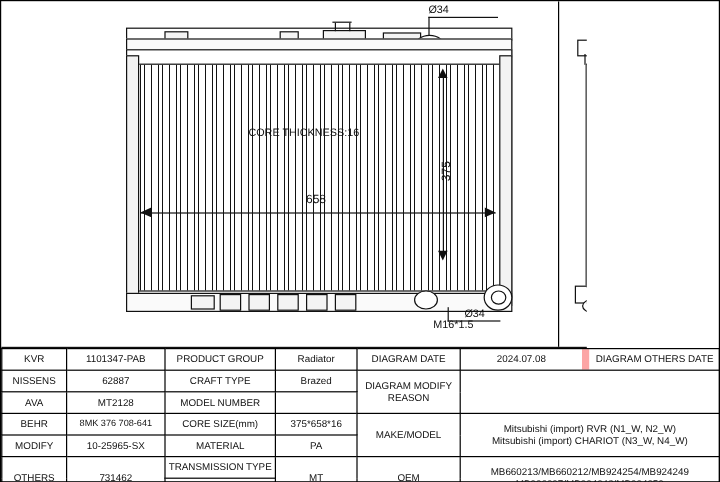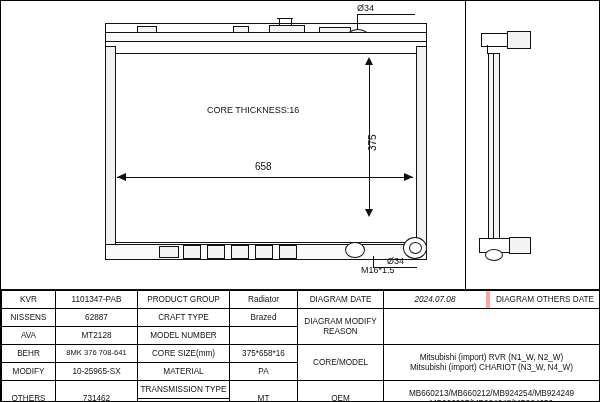--- a/index.html
+++ b/index.html
@@ -6,21 +6,21 @@
   body{
     width:600px;height:402px;
     background:#ffffff;
     font-family:"Liberation Sans", sans-serif;
     color:#111;
     overflow:hidden;
   }
   .sheet{position:relative;width:600px;height:402px;box-sizing:border-box;border:1px solid #000;}
 
   
-  .drawing{position:absolute;left:0;top:0;width:598px;height:289px;overflow:hidden;}
+  .drawing{position:absolute;left:0;top:0;width:488px;height:289px;overflow:hidden;}
 
   .wm{
     position:absolute;left:0;top:84px;width:598px;
     text-align:center;
     font-size:78px;font-weight:bold;letter-spacing:10px;
     color:#efefef;
     font-family:"Liberation Sans",sans-serif;
     pointer-events:none;user-select:none;
   }
 
@@ -142,21 +142,21 @@
           <td>Radiator</td>
           <td>DIAGRAM DATE</td>
           <td style="padding:0">
             <table style="width:100%;border-collapse:collapse;">
               <colgroup>
                   <col style="width:104px">
                   <col style="width:112px">
                 </colgroup>
               <tbody>
                   <tr>
-                <td style="border:none;border-right:4px solid #fca5a5;font-style:italic;">2024.07.08</td>
+                <td style="border:none;border-right:6px solid #fca5a5;">2024.07.08</td>
                 <td style="border:none;">DIAGRAM OTHERS DATE</td>
               </tr>
             </tbody>
               </table>
           </td>
         </tr>
 
         <tr>
           <td>NISSENS</td>
           <td>62887</td>
@@ -173,21 +173,21 @@
           <td>MT2128</td>
           <td>MODEL NUMBER</td>
           <td></td>
         </tr>
 
         <tr>
           <td>BEHR</td>
           <td class="small">8MK 376 708-641</td>
           <td>CORE SIZE(mm)</td>
           <td>375*658*16</td>
-          <td rowspan="2">CORE/MODEL</td>
+          <td rowspan="2">MAKE/MODEL</td>
           <td rowspan="2">
             <div>Mitsubishi (import) RVR (N1_W, N2_W)</div>
             <div>Mitsubishi (import) CHARIOT (N3_W, N4_W)</div>
           </td>
         </tr>
 
         <tr>
           <td>MODIFY</td>
           <td>10-25965-SX</td>
           <td>MATERIAL</td>

